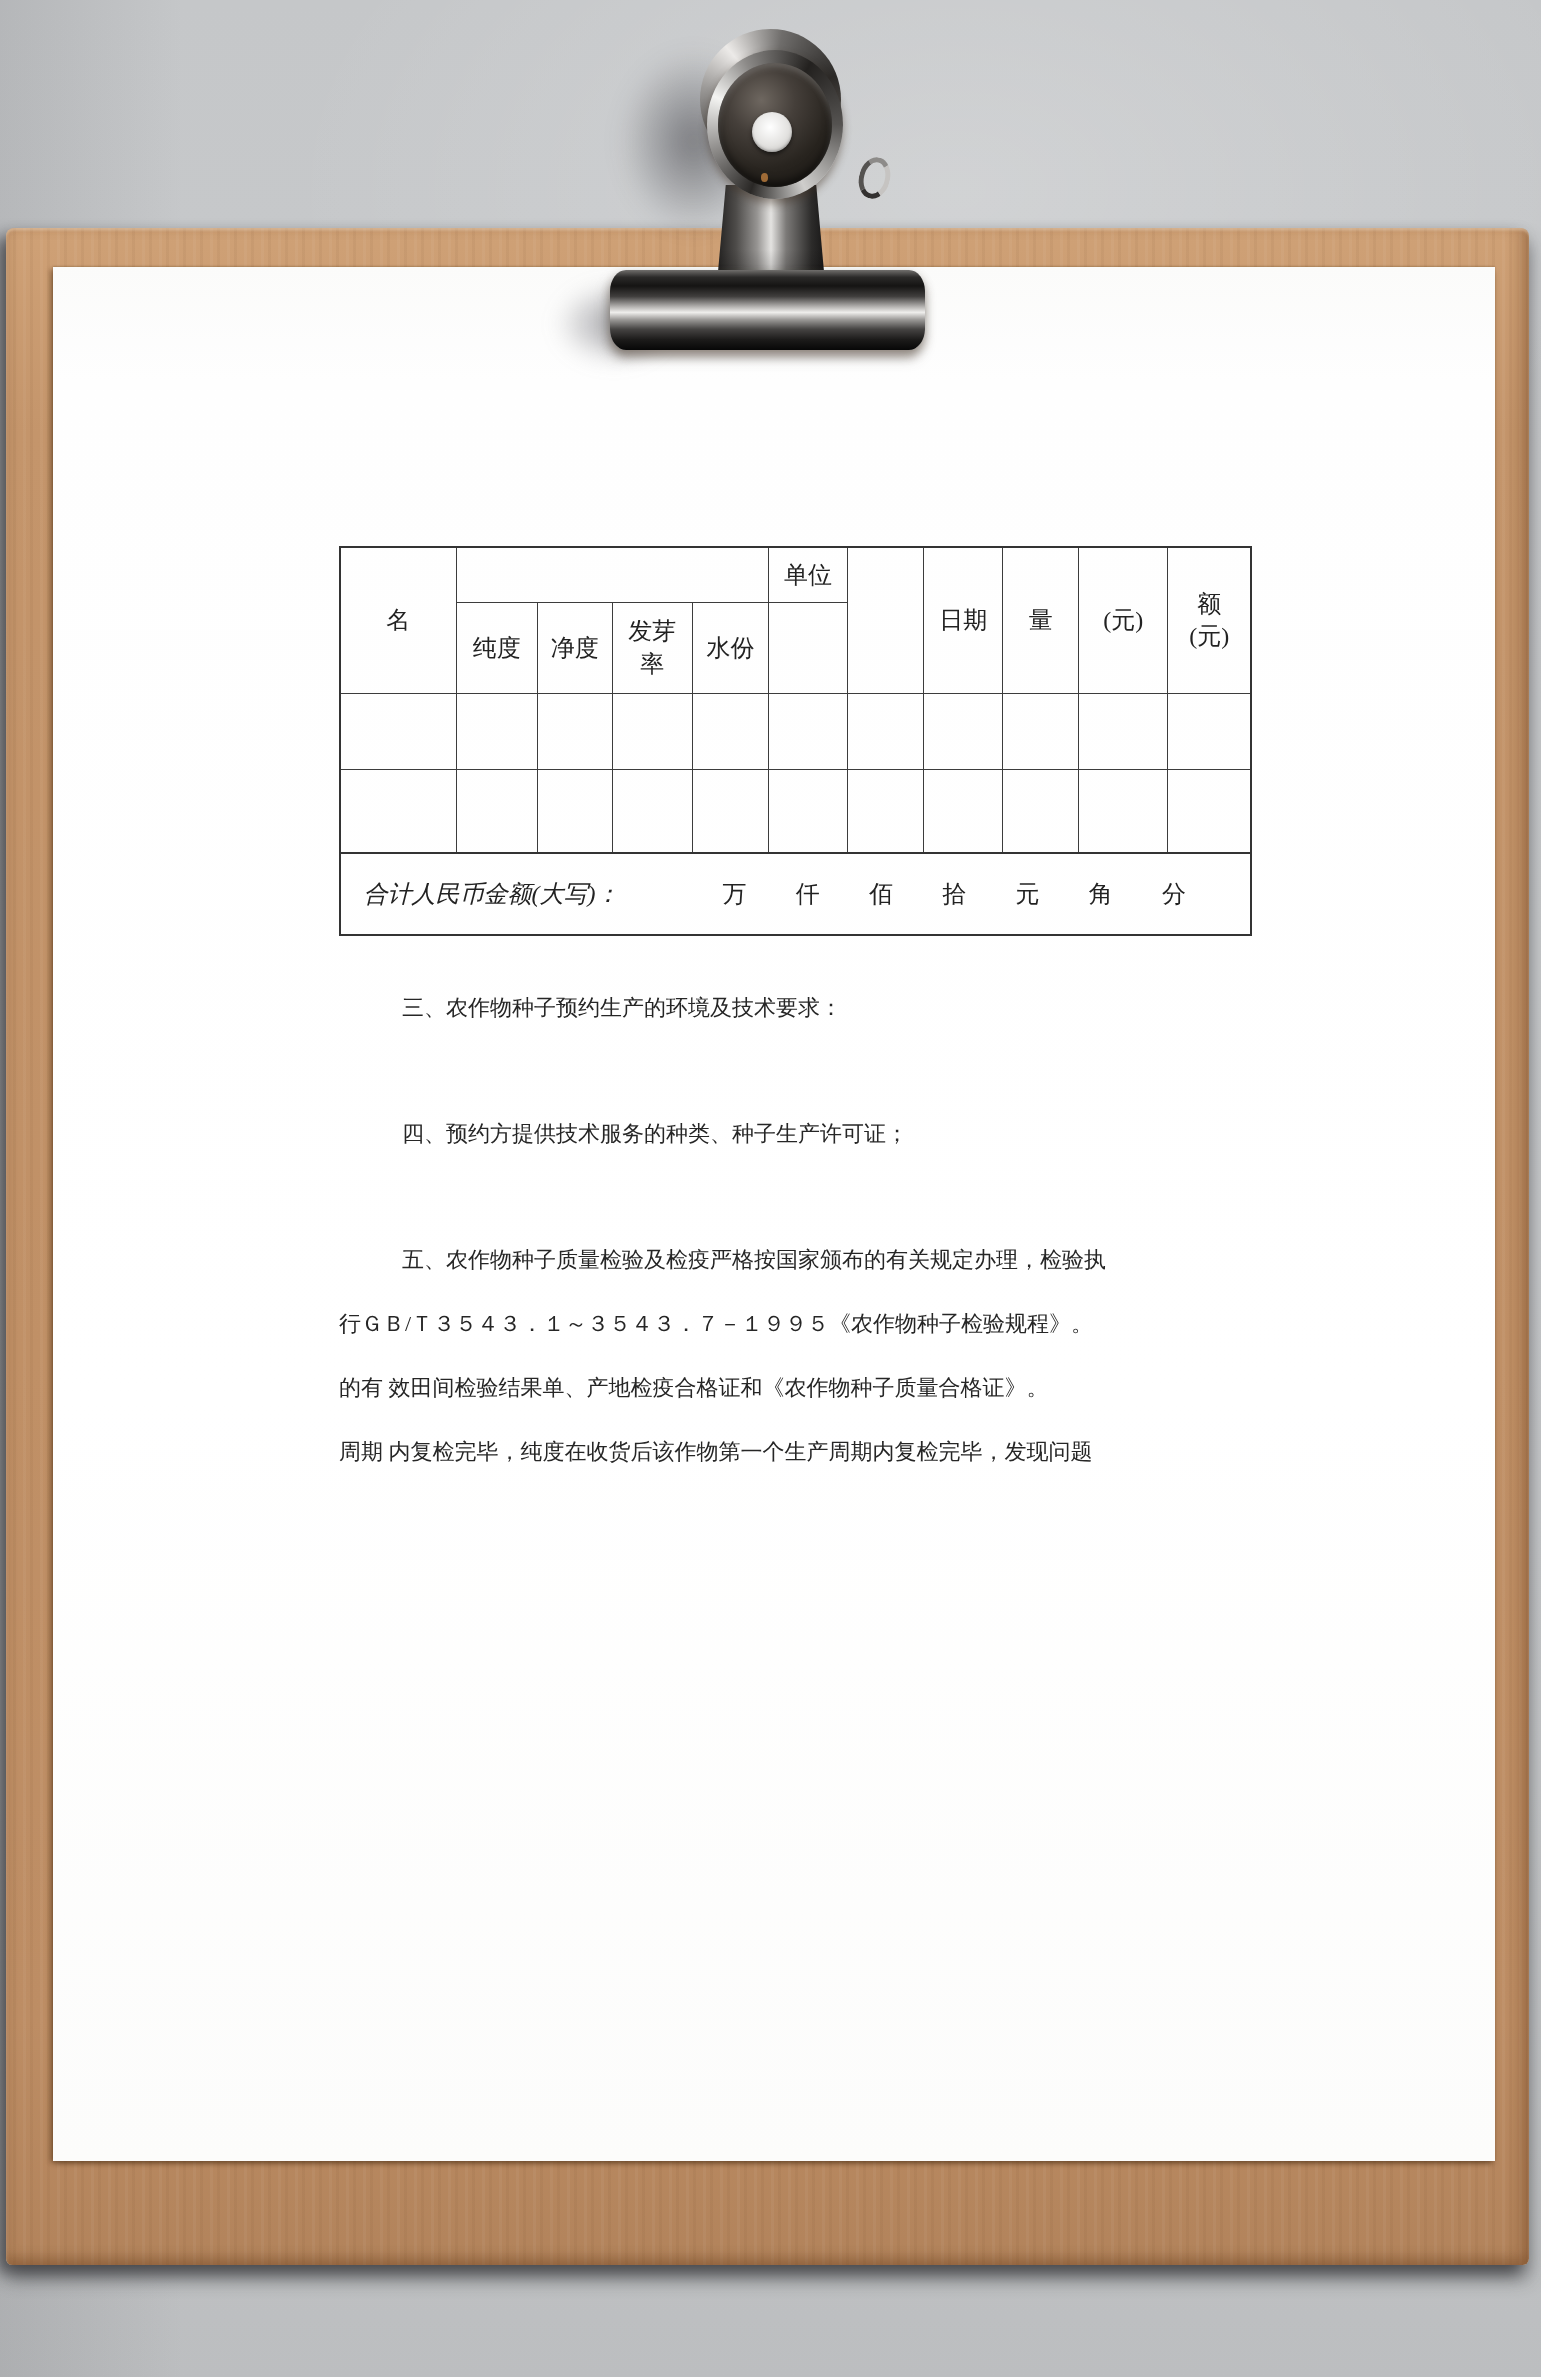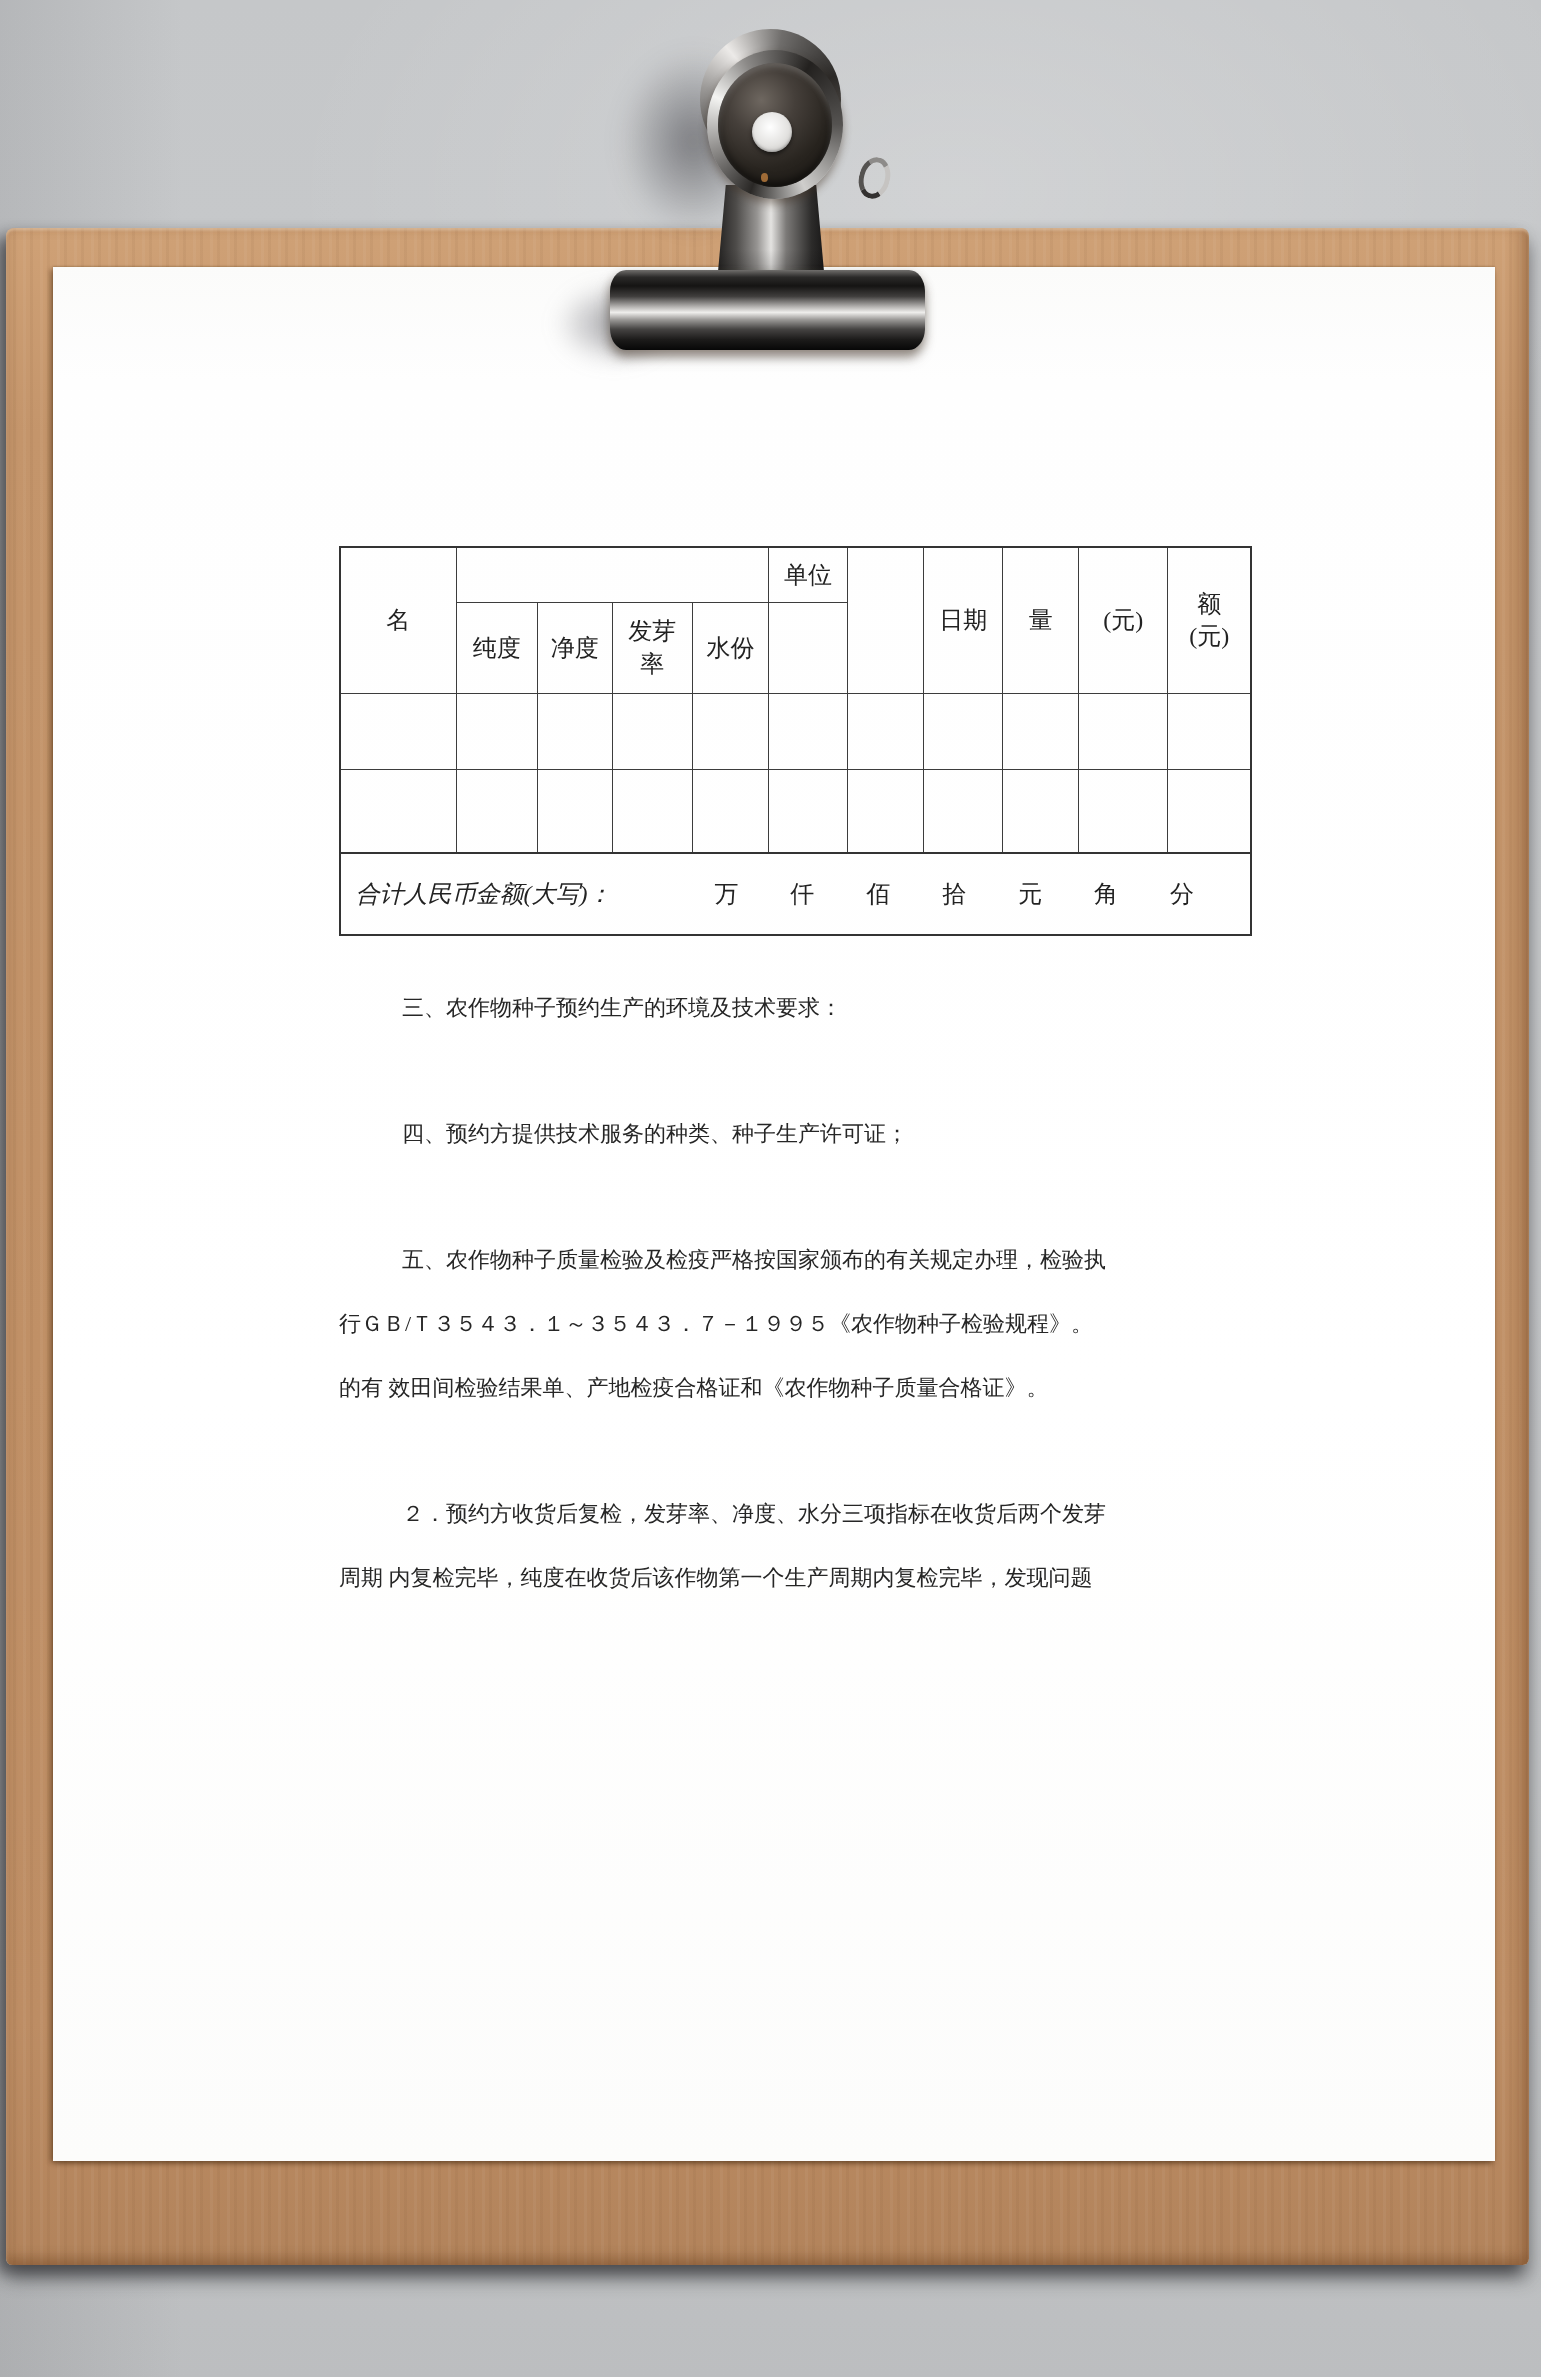--- a/index.html
+++ b/index.html
@@ -45,21 +45,21 @@
   .content{
     position:absolute;left:286px;top:279px;width:915px;
     color:#2c2c2c;
   }
   table.ctable{
     border-collapse:collapse;table-layout:fixed;width:913px;
     font-size:24px;color:#222;
   }
   table.ctable td{
     border:1.6px solid #3c3c3c;text-align:center;vertical-align:middle;
-    padding:0;overflow:hidden;
+    padding:8px;overflow:hidden;
   }
   table.ctable{border:2.4px solid #333;}
   td.vtop{vertical-align:top;padding-top:8px;}
   tr.r1{height:55px;}
   tr.r2{height:91px;}
   tr.r3{height:76px;}
   tr.r4{height:84px;}
   tr.r5{height:82px;}
   tr.r5 td{border-top:2.4px solid #333;}
   .narrow{width:55px;margin:0 auto;word-break:break-all;line-height:1.35;}
@@ -221,21 +221,20 @@
       </tr>
     </tbody>
       </table>
 
     <div class="text-block">
       <div class="pline indent item-start">三、农作物种子预约生产的环境及技术要求：</div>
       <div class="pline indent item-start">四、预约方提供技术服务的种类、种子生产许可证；</div>
       <div class="pline indent item-start">五、农作物种子质量检验及检疫严格按国家颁布的有关规定办理，检验执</div>
       <div class="pline">行ＧＢ/Ｔ３５４３．１～３５４３．７－１９９５《农作物种子检验规程》。</div>
       <div class="pline">的有 效田间检验结果单、产地检疫合格证和《农作物种子质量合格证》。</div>
-      <div class="pline indent item-start">２．预约方收货后复检，发芽率、净度、水分三项指标在收货后两个发芽</div>
       <div class="pline">周期 内复检完毕，纯度在收货后该作物第一个生产周期内复检完毕，发现问题</div>
     </div>
 
   </div>
 </div>
 
 <div class="clip">
   <div class="clip-wall-shadow"></div>
   <div class="clip-bar-shadow"></div>
   <div class="clip-neck"></div>

